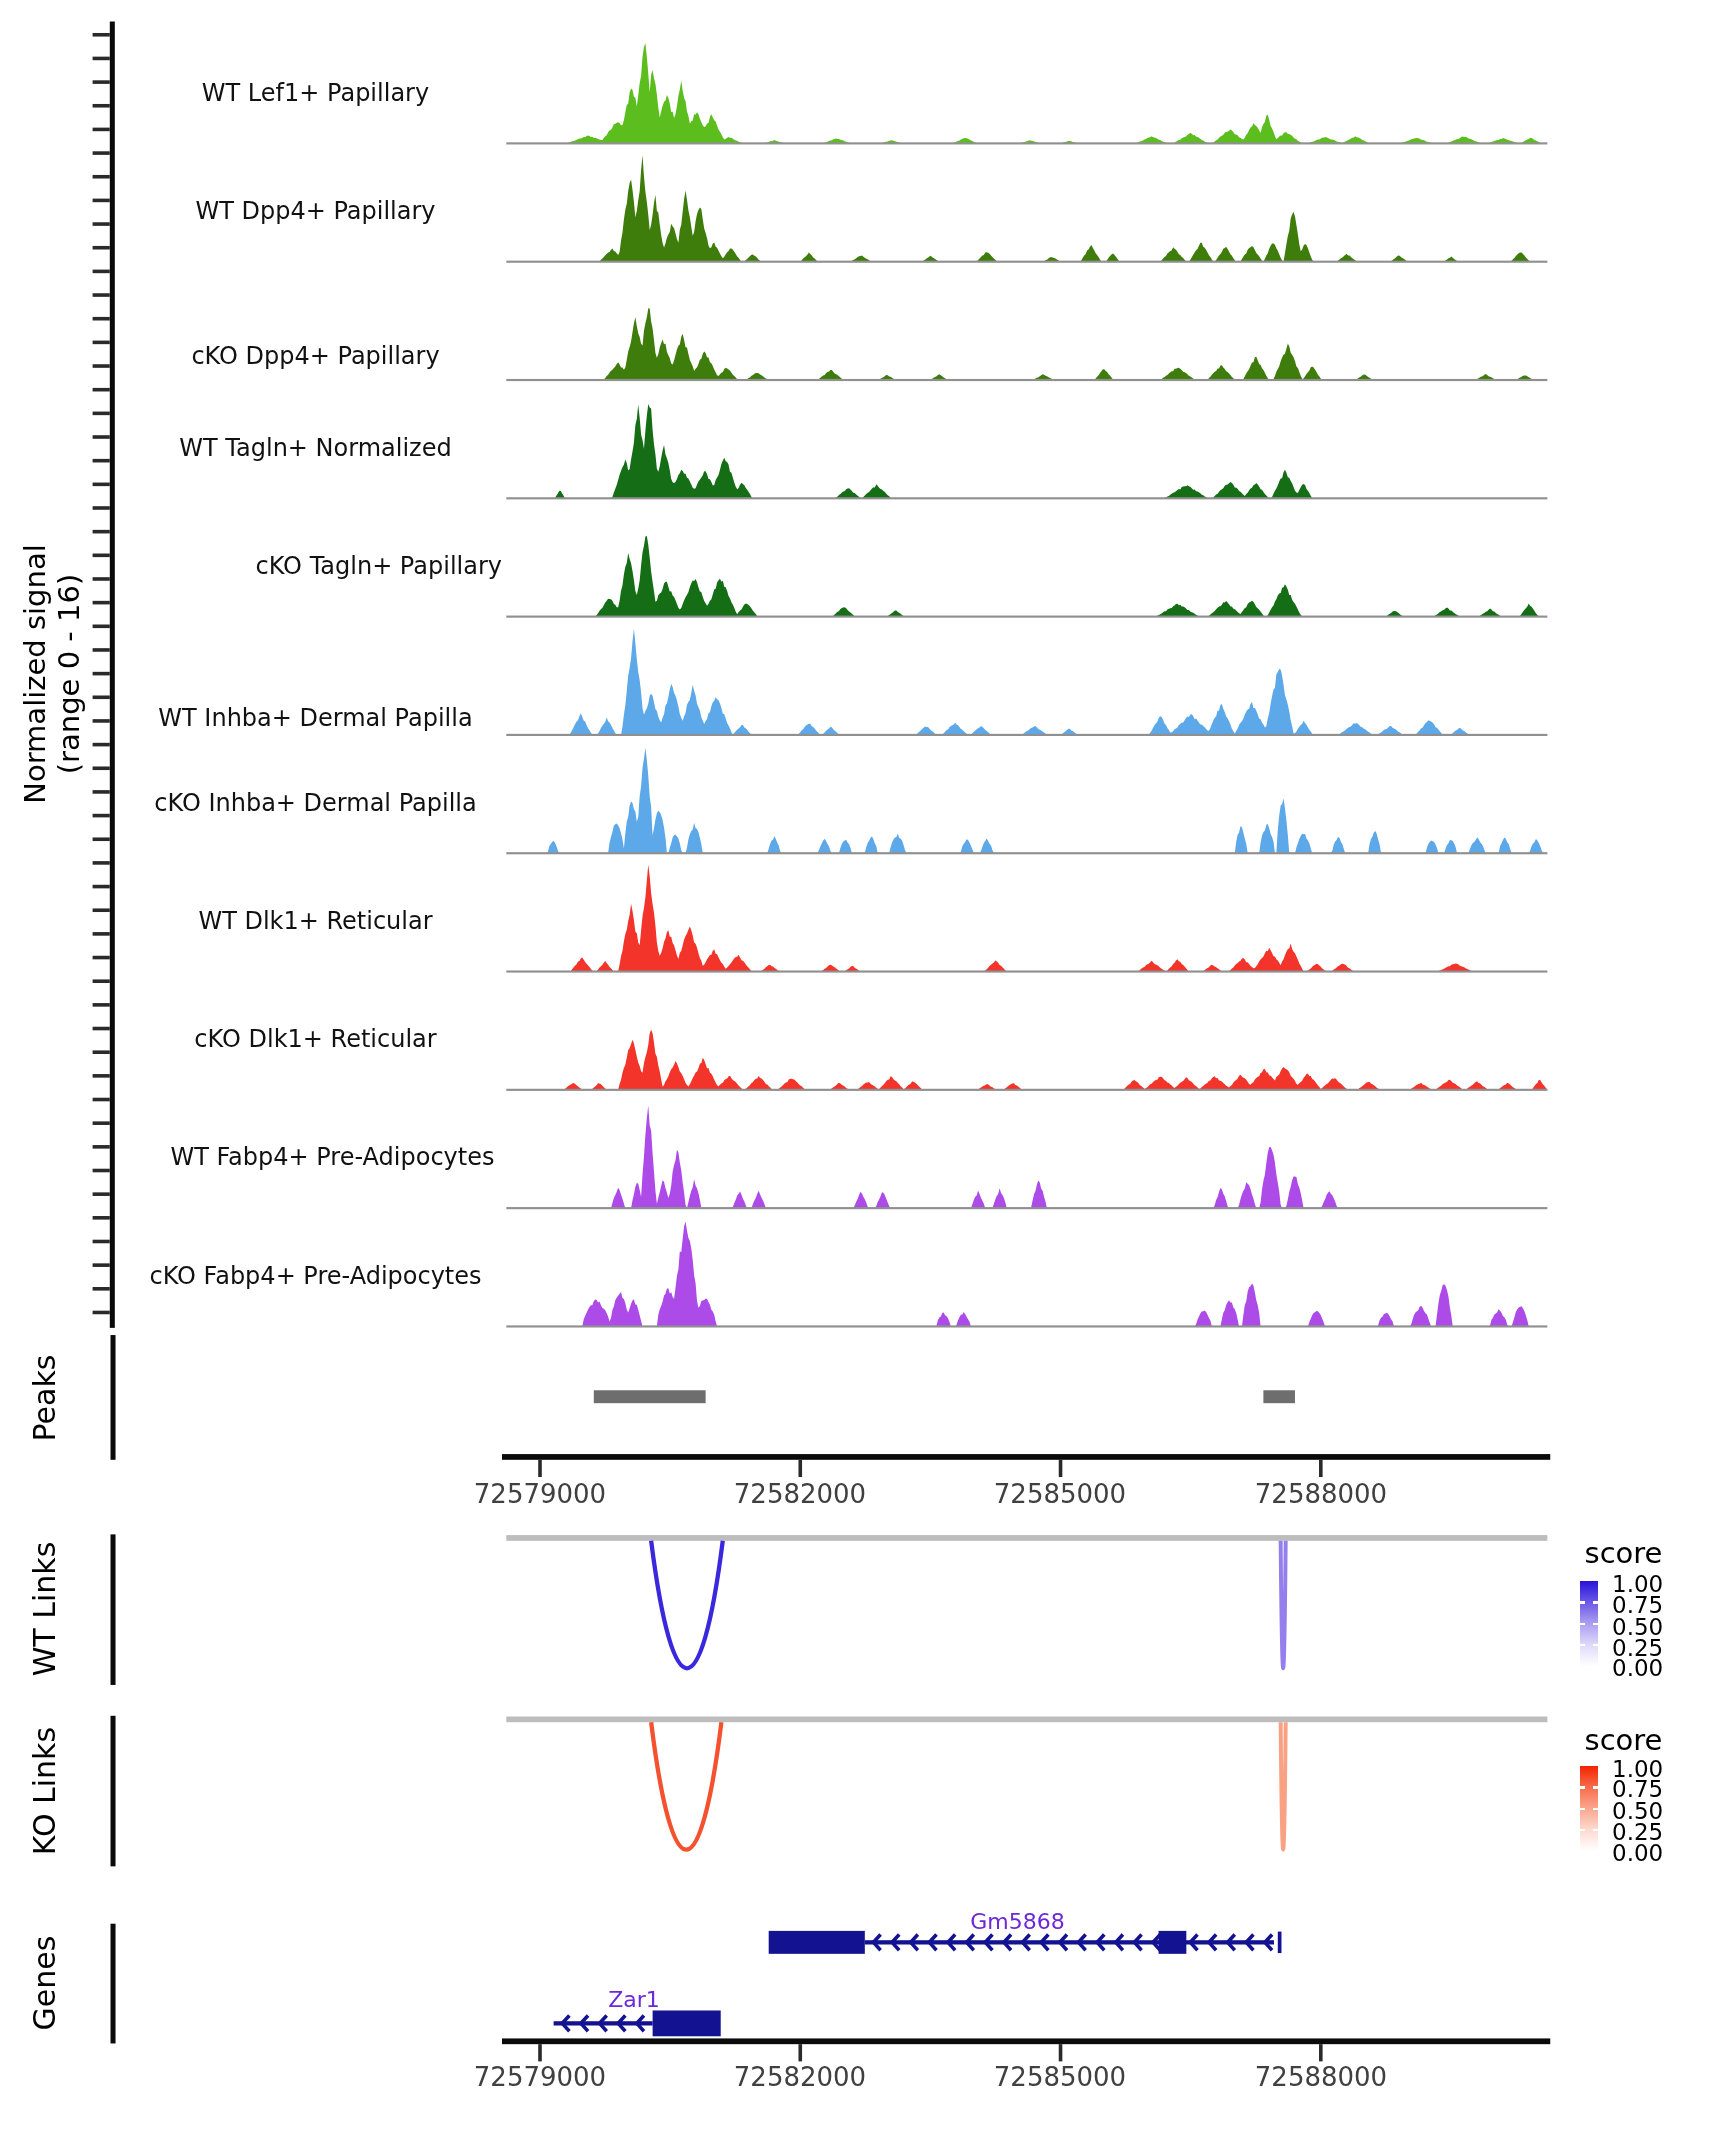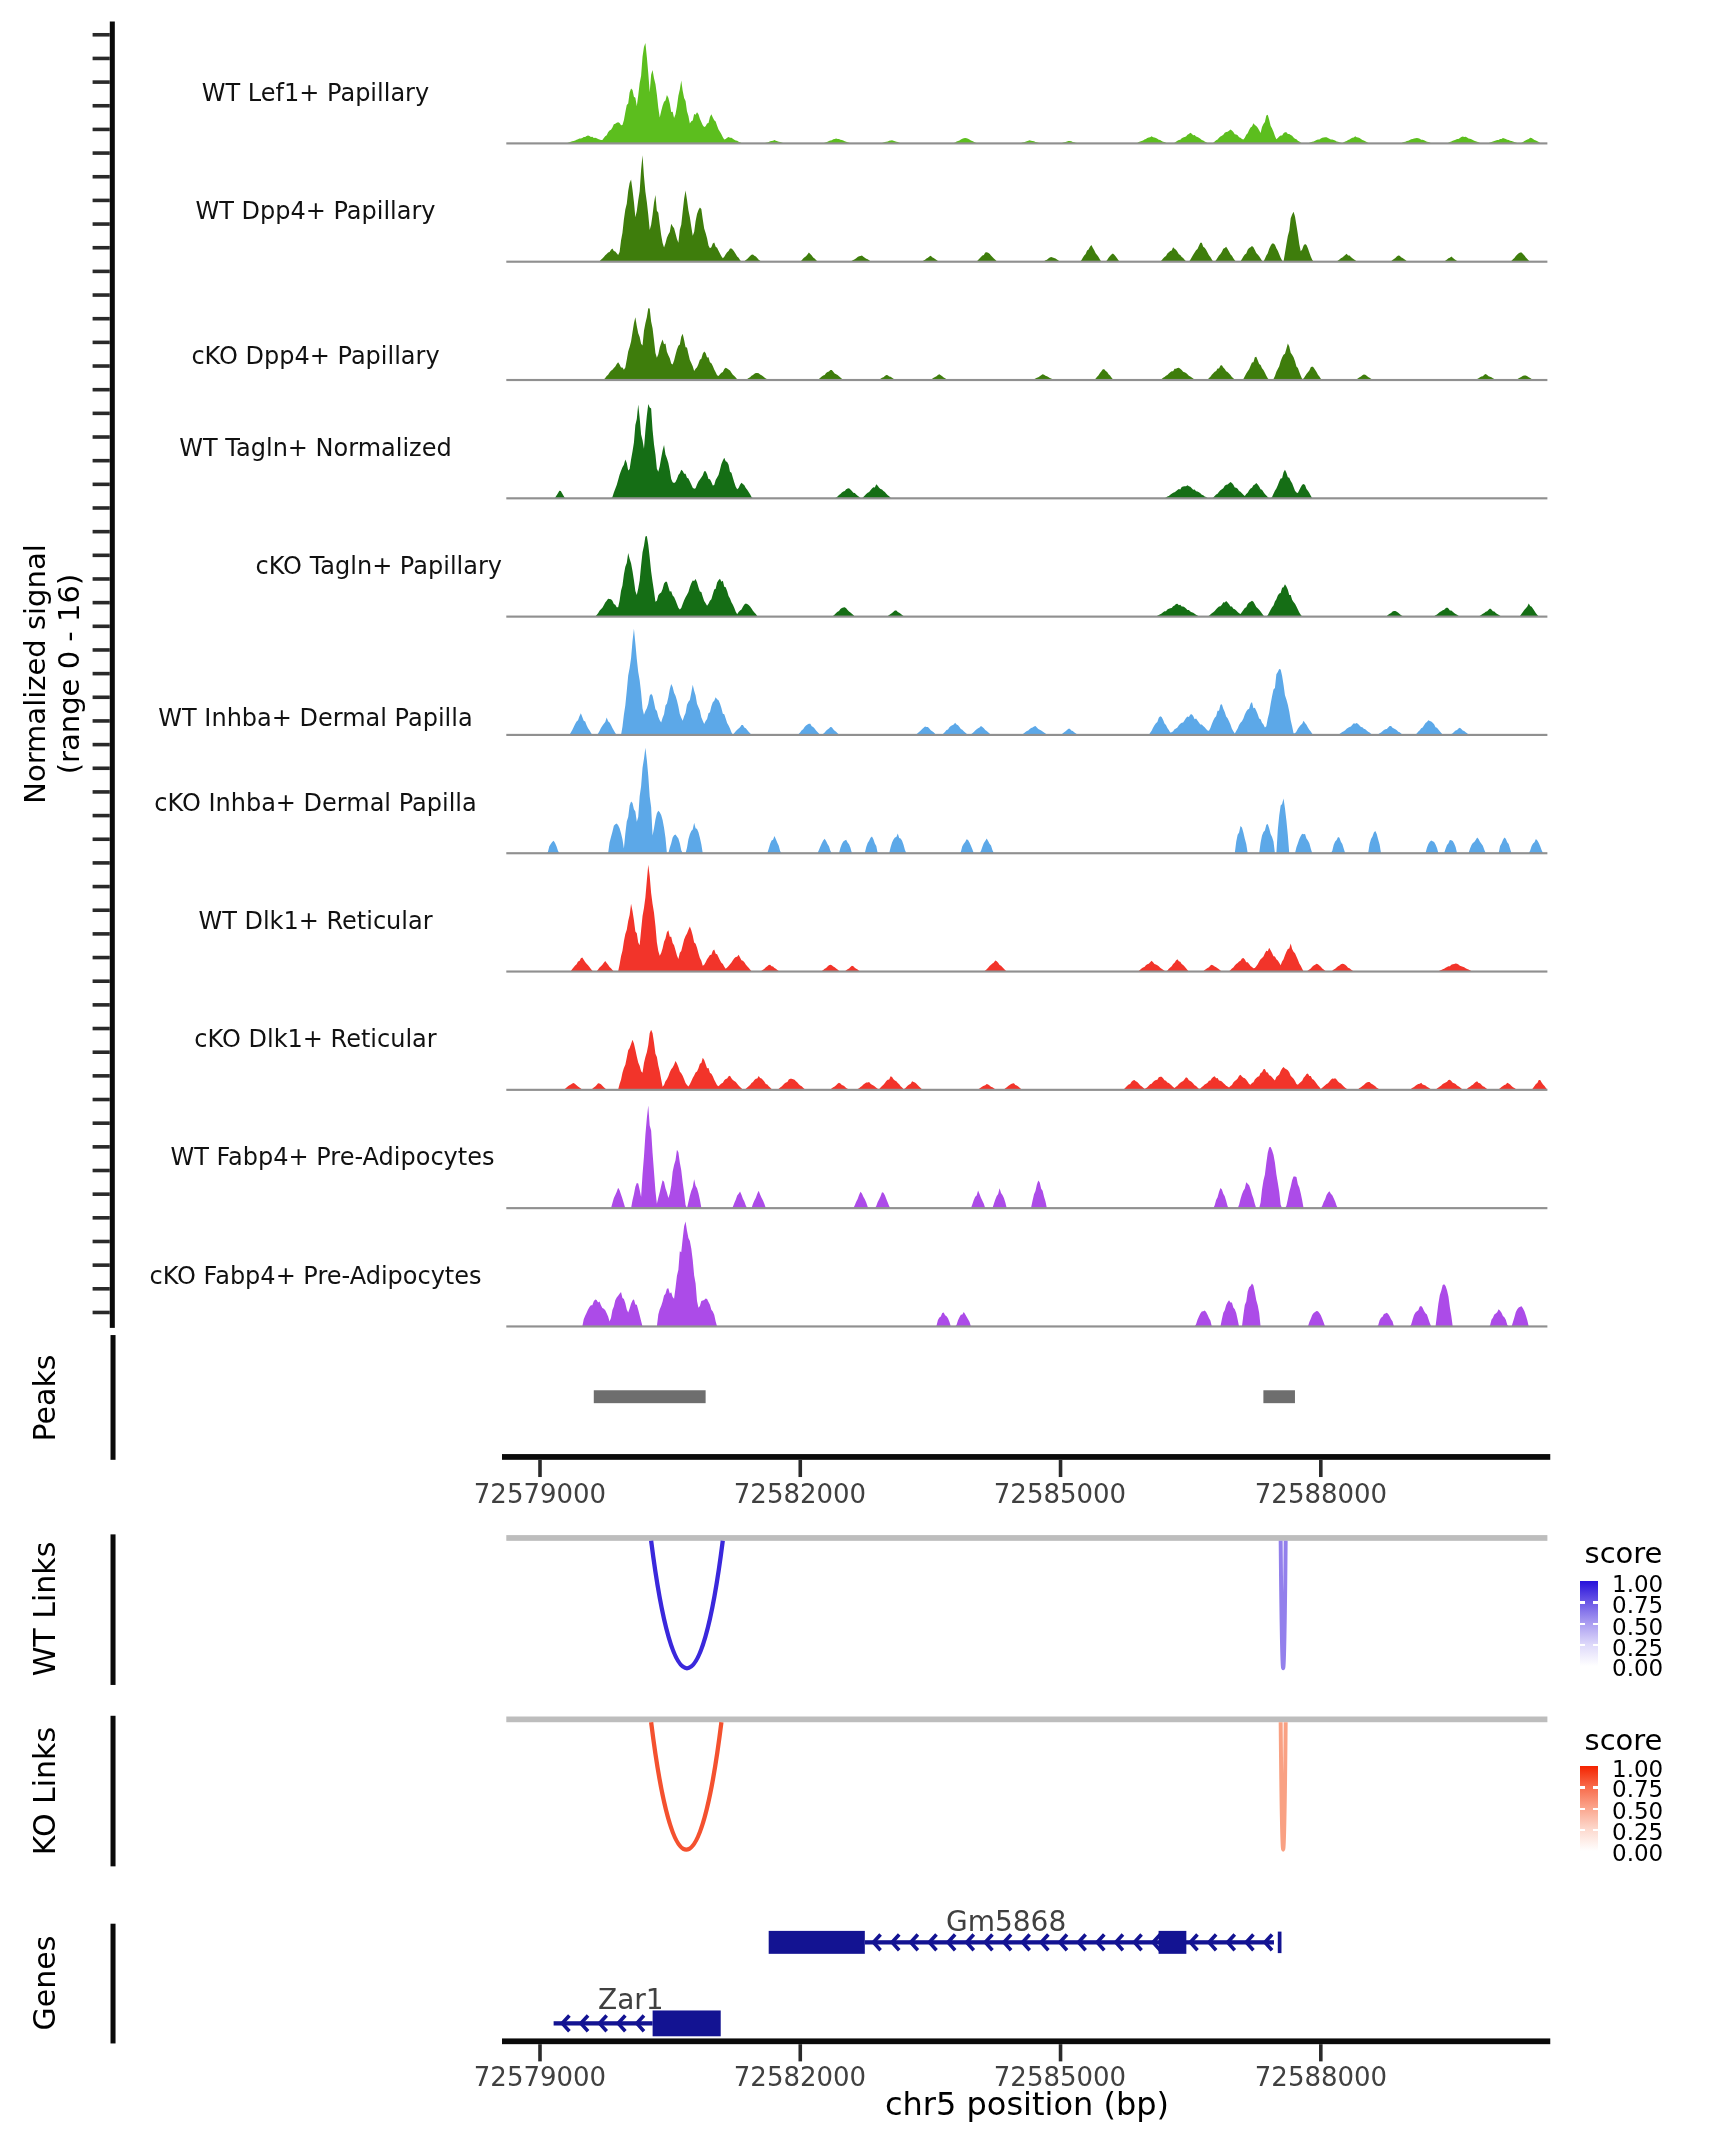--- a/index.html
+++ b/index.html
@@ -8,21 +8,21 @@
   #chart-svg{position:absolute;left:0;top:0;}
   .lbl{position:absolute;color:#000;white-space:nowrap;}
   .rot{transform:translate(-50%,-50%) rotate(-90deg);transform-origin:center;}
   .ctr{text-align:center;}
   .ylab{font-size:29px;line-height:34px;}
   .seclab{font-size:30px;}
   .tracklab{font-size:24px;line-height:29px;text-align:center;color:#111;}
   .ticklab{font-size:26px;line-height:29px;text-align:center;color:#404040;}
   .legtitle{font-size:29px;line-height:34px;text-align:center;}
   .leglab{font-size:23px;line-height:27px;text-align:left;}
-  .genelab{font-size:28px;line-height:27px;text-align:left;color:#404040;}
+  .genelab{font-size:22px;line-height:27px;text-align:center;color:#6d28d9;}
   .xlab{font-size:32px;line-height:37px;text-align:center;}
   .legbar{position:absolute;width:18px;}
   .notch{position:absolute;background:#ffffff;width:5px;height:2.2px;}
 </style>
 </head>
 <body>
 
 <div id="fig">
   <svg id="chart-svg" width="1721" height="2151" viewBox="0 0 2400 3000">
       <path d="M706,200L706,200.0L708,200.0L710,200.0L712,200.0L714,200.0L716,200.0L718,200.0L720,200.0L722,200.0L724,200.0L726,200.0L728,200.0L730,200.0L732,200.0L734,200.0L736,200.0L738,200.0L740,200.0L742,200.0L744,200.0L746,200.0L748,200.0L750,200.0L752,200.0L754,200.0L756,200.0L758,200.0L760,200.0L762,200.0L764,200.0L766,200.0L768,200.0L770,200.0L772,200.0L774,200.0L776,200.0L778,200.0L780,200.0L782,200.0L784,200.0L786,200.0L788,200.0L790,199.7L792,199.1L794,198.5L796,197.6L798,197.1L800,196.7L802,195.8L804,194.8L806,194.2L808,193.3L810,193.2L812,192.5L814,191.1L816,191.1L818,189.6L820,189.1L822,189.8L824,191.1L826,190.6L828,192.3L830,192.2L832,192.7L834,193.7L836,194.5L838,195.2L840,195.2L842,192.4L844,190.0L846,188.5L848,184.3L850,181.9L852,180.8L854,177.7L856,173.3L858,172.6L860,171.3L862,170.4L864,171.6L866,174.7L868,174.5L870,167.8L872,156.6L874,146.6L876,144.2L878,128.9L880,123.4L882,125.5L884,135.1L886,136.4L888,148.3L890,133.1L892,116.0L894,105.7L896,79.2L898,65.5L900,59.9L902,79.5L904,102.0L906,128.8L908,104.1L910,97.8L912,109.3L914,117.0L916,131.7L918,150.2L920,163.9L922,155.3L924,147.5L926,141.9L928,140.3L930,132.5L932,136.4L934,144.5L936,156.2L938,156.0L940,164.7L942,159.5L944,148.3L946,133.5L948,124.8L950,112.2L952,126.6L954,136.7L956,141.0L958,155.0L960,161.8L962,172.2L964,169.2L966,168.0L968,158.9L970,160.1L972,156.5L974,159.5L976,165.5L978,170.0L980,174.6L982,177.3L984,176.2L986,172.4L988,171.4L990,163.2L992,159.4L994,164.0L996,167.6L998,169.3L1000,175.4L1002,180.7L1004,183.6L1006,187.1L1008,191.5L1010,194.4L1012,193.8L1014,192.2L1016,190.9L1018,192.1L1020,192.2L1022,193.5L1024,194.8L1026,195.9L1028,196.4L1030,197.6L1032,198.5L1034,199.5L1036,200.0L1038,200.0L1040,200.0L1042,200.0L1044,200.0L1046,200.0L1048,200.0L1050,200.0L1052,200.0L1054,200.0L1056,200.0L1058,200.0L1060,200.0L1062,200.0L1064,200.0L1066,199.7L1068,199.1L1070,198.6L1072,197.9L1074,197.1L1076,196.5L1078,196.4L1080,195.3L1082,196.2L1084,197.0L1086,197.6L1088,198.0L1090,198.7L1092,199.3L1094,199.9L1096,200.0L1098,200.0L1100,200.0L1102,200.0L1104,200.0L1106,200.0L1108,200.0L1110,200.0L1112,200.0L1114,200.0L1116,200.0L1118,200.0L1120,200.0L1122,200.0L1124,200.0L1126,200.0L1128,200.0L1130,200.0L1132,200.0L1134,200.0L1136,200.0L1138,200.0L1140,200.0L1142,200.0L1144,200.0L1146,200.0L1148,199.8L1150,199.0L1152,198.3L1154,197.7L1156,196.8L1158,195.9L1160,195.6L1162,194.3L1164,193.7L1166,193.3L1168,193.8L1170,193.8L1172,194.9L1174,195.2L1176,196.1L1178,197.1L1180,197.7L1182,198.5L1184,199.2L1186,199.9L1188,200.0L1190,200.0L1192,200.0L1194,200.0L1196,200.0L1198,200.0L1200,200.0L1202,200.0L1204,200.0L1206,200.0L1208,200.0L1210,200.0L1212,200.0L1214,200.0L1216,200.0L1218,200.0L1220,200.0L1222,200.0L1224,200.0L1226,200.0L1228,200.0L1230,199.5L1232,198.9L1234,198.2L1236,197.7L1238,197.2L1240,196.3L1242,196.0L1244,195.6L1246,196.2L1248,197.0L1250,197.8L1252,198.2L1254,199.0L1256,199.5L1258,200.0L1260,200.0L1262,200.0L1264,200.0L1266,200.0L1268,200.0L1270,200.0L1272,200.0L1274,200.0L1276,200.0L1278,200.0L1280,200.0L1282,200.0L1284,200.0L1286,200.0L1288,200.0L1290,200.0L1292,200.0L1294,200.0L1296,200.0L1298,200.0L1300,200.0L1302,200.0L1304,200.0L1306,200.0L1308,200.0L1310,200.0L1312,200.0L1314,200.0L1316,200.0L1318,200.0L1320,200.0L1322,200.0L1324,200.0L1326,200.0L1328,200.0L1330,199.5L1332,198.7L1334,197.5L1336,196.7L1338,196.0L1340,194.6L1342,193.5L1344,192.9L1346,192.5L1348,192.9L1350,193.6L1352,194.6L1354,195.9L1356,196.7L1358,197.6L1360,198.6L1362,199.6L1364,200.0L1366,200.0L1368,200.0L1370,200.0L1372,200.0L1374,200.0L1376,200.0L1378,200.0L1380,200.0L1382,200.0L1384,200.0L1386,200.0L1388,200.0L1390,200.0L1392,200.0L1394,200.0L1396,200.0L1398,200.0L1400,200.0L1402,200.0L1404,200.0L1406,200.0L1408,200.0L1410,200.0L1412,200.0L1414,200.0L1416,200.0L1418,200.0L1420,200.0L1422,200.0L1424,199.4L1426,198.8L1428,198.3L1430,197.7L1432,196.9L1434,196.2L1436,195.7L1438,196.2L1440,196.5L1442,197.0L1444,197.9L1446,198.3L1448,199.0L1450,199.6L1452,200.0L1454,200.0L1456,200.0L1458,200.0L1460,200.0L1462,200.0L1464,200.0L1466,200.0L1468,200.0L1470,200.0L1472,200.0L1474,200.0L1476,200.0L1478,200.0L1480,199.7L1482,199.1L1484,198.5L1486,197.9L1488,197.5L1490,196.8L1492,196.5L1494,197.1L1496,197.9L1498,198.5L1500,199.0L1502,199.6L1504,200.0L1506,200.0L1508,200.0L1510,200.0L1512,200.0L1514,200.0L1516,200.0L1518,200.0L1520,200.0L1522,200.0L1524,200.0L1526,200.0L1528,200.0L1530,200.0L1532,200.0L1534,200.0L1536,200.0L1538,200.0L1540,200.0L1542,200.0L1544,200.0L1546,200.0L1548,200.0L1550,200.0L1552,200.0L1554,200.0L1556,200.0L1558,200.0L1560,200.0L1562,200.0L1564,200.0L1566,200.0L1568,200.0L1570,200.0L1572,200.0L1574,200.0L1576,200.0L1578,200.0L1580,200.0L1582,200.0L1584,200.0L1586,199.3L1588,198.2L1590,197.3L1592,196.5L1594,195.9L1596,194.5L1598,194.0L1600,192.5L1602,191.6L1604,191.3L1606,189.9L1608,191.4L1610,191.6L1612,192.4L1614,193.5L1616,195.0L1618,195.3L1620,196.5L1622,197.6L1624,198.2L1626,199.1L1628,200.0L1630,200.0L1632,200.0L1634,200.0L1636,200.0L1638,199.0L1640,197.8L1642,196.4L1644,195.2L1646,194.8L1648,192.7L1650,191.6L1652,190.9L1654,190.4L1656,188.0L1658,186.9L1660,185.2L1662,186.6L1664,188.7L1666,188.4L1668,190.5L1670,190.9L1672,192.0L1674,193.4L1676,195.2L1678,195.8L1680,197.4L1682,198.4L1684,199.6L1686,200.0L1688,200.0L1690,200.0L1692,199.0L1694,197.2L1696,195.5L1698,194.5L1700,192.1L1702,190.4L1704,189.3L1706,188.1L1708,185.2L1710,184.0L1712,183.6L1714,182.2L1716,180.7L1718,182.1L1720,184.1L1722,187.3L1724,187.6L1726,188.6L1728,191.4L1730,192.1L1732,193.9L1734,194.7L1736,192.1L1738,188.0L1740,185.7L1742,181.2L1744,177.8L1746,176.4L1748,171.9L1750,174.4L1752,175.6L1754,178.3L1756,181.8L1758,185.4L1760,177.3L1762,172.8L1764,170.1L1766,161.0L1768,159.9L1770,167.0L1772,175.3L1774,179.3L1776,183.9L1778,189.6L1780,194.1L1782,192.5L1784,190.5L1786,189.0L1788,189.1L1790,185.8L1792,184.5L1794,184.3L1796,186.8L1798,186.8L1800,188.4L1802,189.5L1804,191.6L1806,193.6L1808,194.3L1810,196.2L1812,197.4L1814,198.9L1816,200.0L1818,200.0L1820,200.0L1822,200.0L1824,199.9L1826,199.2L1828,198.4L1830,197.7L1832,197.2L1834,196.2L1836,195.3L1838,194.5L1840,194.5L1842,193.0L1844,192.1L1846,191.8L1848,191.4L1850,191.3L1852,192.3L1854,193.5L1856,194.4L1858,194.6L1860,195.3L1862,196.1L1864,197.2L1866,197.7L1868,198.3L1870,199.2L1872,199.5L1874,198.4L1876,197.4L1878,196.7L1880,195.3L1882,194.6L1884,193.1L1886,192.0L1888,191.6L1890,190.1L1892,191.4L1894,191.8L1896,192.6L1898,193.7L1900,195.4L1902,195.8L1904,197.0L1906,198.2L1908,199.1L1910,200.0L1912,200.0L1914,200.0L1916,200.0L1918,200.0L1920,200.0L1922,200.0L1924,200.0L1926,200.0L1928,200.0L1930,200.0L1932,200.0L1934,200.0L1936,200.0L1938,200.0L1940,200.0L1942,200.0L1944,200.0L1946,200.0L1948,200.0L1950,200.0L1952,200.0L1954,199.7L1956,198.9L1958,198.2L1960,197.7L1962,196.6L1964,196.3L1966,195.4L1968,194.3L1970,193.7L1972,193.0L1974,192.9L1976,192.3L1978,192.7L1980,193.4L1982,194.9L1984,195.0L1986,195.7L1988,196.7L1990,197.6L1992,198.1L1994,198.9L1996,199.7L1998,200.0L2000,200.0L2002,200.0L2004,200.0L2006,200.0L2008,200.0L2010,200.0L2012,200.0L2014,200.0L2016,200.0L2018,199.8L2020,199.0L2022,198.1L2024,197.4L2026,196.4L2028,195.5L2030,195.0L2032,193.9L2034,193.7L2036,192.3L2038,191.2L2040,190.3L2042,190.9L2044,190.6L2046,191.8L2048,193.3L2050,193.5L2052,194.1L2054,195.1L2056,196.2L2058,197.0L2060,197.6L2062,198.3L2064,199.3L2066,200.0L2068,200.0L2070,200.0L2072,200.0L2074,200.0L2076,199.4L2078,198.8L2080,198.2L2082,197.4L2084,196.8L2086,195.9L2088,195.4L2090,195.3L2092,193.9L2094,193.9L2096,192.6L2098,193.1L2100,193.8L2102,195.0L2104,195.2L2106,196.3L2108,196.8L2110,197.3L2112,198.0L2114,198.7L2116,199.4L2118,200.0L2120,200.0L2122,199.0L2124,198.1L2126,196.7L2128,195.5L2130,194.6L2132,193.8L2134,192.0L2136,192.3L2138,193.8L2140,195.3L2142,195.9L2144,196.9L2146,198.1L2148,199.3L2150,200.0L2152,200.0L2154,200.0L2156,200.0L2158,200.0L2158,200Z" fill="#5CBE1E"></path>
@@ -161,21 +161,20 @@
       <div class="notch" style="left: 13px; top: 20.4px;"></div>
       <div class="notch" style="left: 0px; top: 42px;"></div>
       <div class="notch" style="left: 13px; top: 42px;"></div>
       <div class="notch" style="left: 0px; top: 63px;"></div>
       <div class="notch" style="left: 13px; top: 63px;"></div>
     </div>
 
   <div class="lbl genelab" style="left:946px;top:1908px;width:143px;">Gm5868</div>
   <div class="lbl genelab" style="left:598px;top:1986px;width:72px;">Zar1</div>
 
-  <div class="lbl xlab" style="left:812px;top:2086px;width:430px;">chr5 position (bp)</div>
 
   <div id="gen-labels">
       <div class="lbl tracklab" style="left:129px;top:79px;width:373px;">WT Lef1+ Papillary</div>
       <div class="lbl tracklab" style="left:129px;top:197px;width:373px;">WT Dpp4+ Papillary</div>
       <div class="lbl tracklab" style="left:129px;top:315px;width:373px;margin-top:27px;">cKO Dpp4+ Papillary</div>
       <div class="lbl tracklab" style="left:129px;top:434px;width:373px;">WT Tagln+ Normalized</div>
       <div class="lbl tracklab" style="left:129px;top:552px;width:373px;text-align:right;">cKO Tagln+ Papillary</div>
       <div class="lbl tracklab" style="left:129px;top:704px;width:373px;">WT Inhba+ Dermal Papilla</div>
       <div class="lbl tracklab" style="left:129px;top:789px;width:373px;">cKO Inhba+ Dermal Papilla</div>
       <div class="lbl tracklab" style="left:129px;top:907px;width:373px;">WT Dlk1+ Reticular</div>

